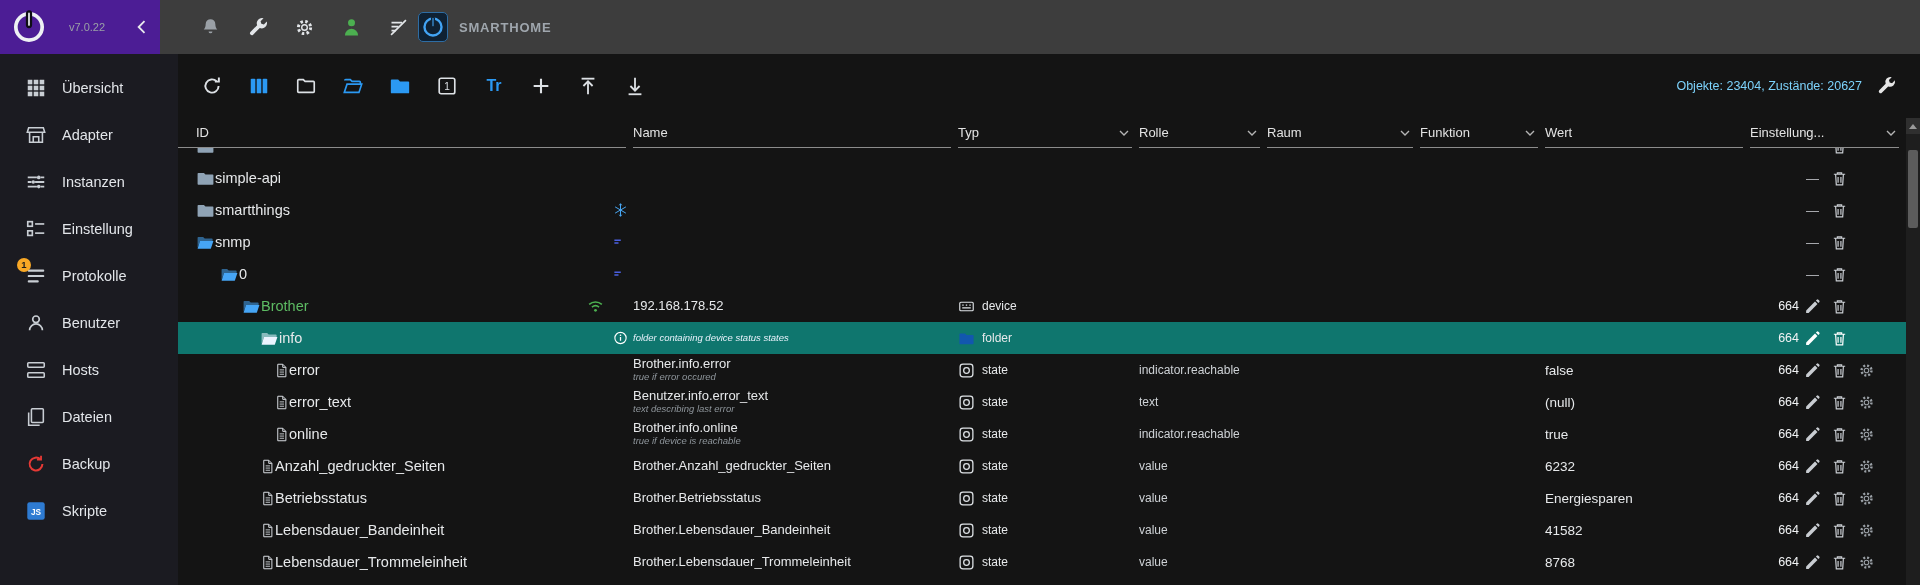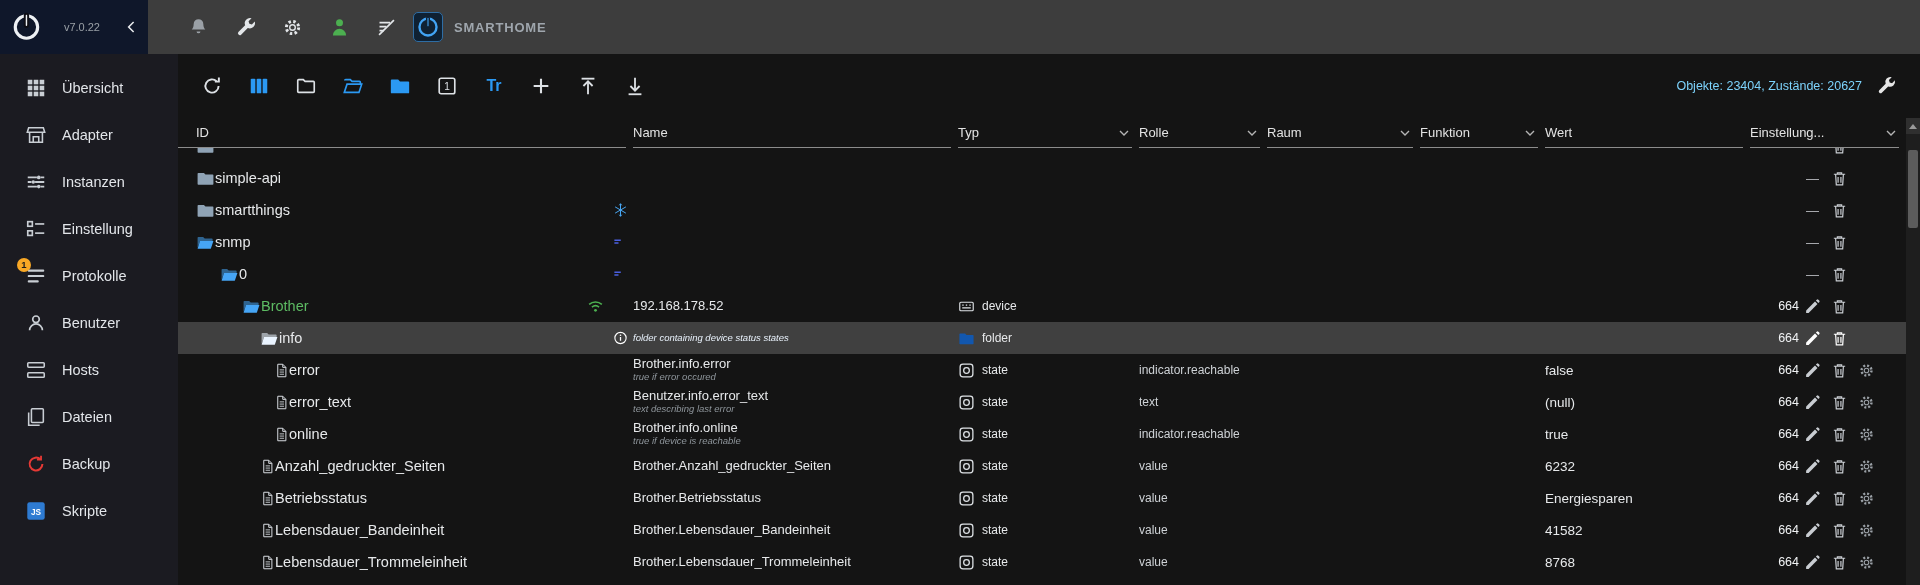--- a/index.html
+++ b/index.html
@@ -2,28 +2,28 @@
 <html><head>
 <meta charset="utf-8">
 <style>
   *{box-sizing:border-box;margin:0;padding:0}
   html,body{width:1920px;height:585px;overflow:hidden;background:#141414;font-family:"Liberation Sans",sans-serif;}
   .icon{display:inline-flex;align-items:center;justify-content:center}
   .icon svg{display:block;width:100%;height:100%}
 
   
   .topbar{position:absolute;top:0;left:0;right:0;height:54px;background:#3d3d3d;display:flex;align-items:center}
-  .brand{width:148px;height:54px;background:#0f172a;--logo-bg:#0e0e15;display:flex;align-items:center;padding-left:12px;gap:23px;flex:0 0 auto}
+  .brand{width:160px;height:54px;background:#4c1d95;--logo-bg:#0e0e15;display:flex;align-items:center;padding-left:12px;gap:23px;flex:0 0 auto}
   .brand-logo{width:34px;height:34px;color:#eef1f4}
   .brand-version{color:#9aa0a6;font-size:11px}
   .brand-collapse{width:20px;height:20px;color:#e8eaed;margin-left:auto;margin-right:8px;cursor:pointer}
   .top-icons{display:flex;align-items:center;gap:26px;padding-left:40px}
   .tpi{width:21px;height:21px;color:#e3e6e9}
   .tpi[data-name="bell-icon"]{color:#9aa0a6}
-  .app-brand{display:flex;align-items:center;gap:11px;margin-left:16px}
+  .app-brand{display:flex;align-items:center;gap:11px;margin-left:9px}
   .app-logo-tile{width:30px;height:30px;border-radius:5px;background:#0f2133;--logo-bg:#0f2133;border:1.5px solid #2e6da4;display:flex;align-items:center;justify-content:center}
   .app-logo-tile .icon{width:22px;height:22px;color:#42a4f5}
   .app-title{color:#9fa6ad;font-size:13px;font-weight:bold;letter-spacing:.8px}
 
   
   .sidebar{position:absolute;top:54px;left:0;width:178px;bottom:0;background:#1b1b21;padding-top:10px}
   .side-item{height:47px;display:flex;align-items:center;gap:15px;padding-left:25px;color:#e2e5e9;font-size:14.5px;cursor:pointer}
   .side-item.selected{background:#3d87e0;color:#fff}
   .s-icon{width:22px;height:22px;color:#c9ced4;position:relative;flex:0 0 auto}
   .side-item.selected .s-icon{color:#fff}
@@ -46,21 +46,21 @@
   .hlabel{color:#e3e3e3;font-size:13px;white-space:nowrap}
   .hfilter{width:100%;background:transparent;border:none;outline:none;color:#fff;font-size:13px;font-family:"Liberation Sans",sans-serif}
   .hfilter::placeholder{color:#e3e3e3;opacity:1}
   .hc0 .hfilter{padding-left:18px}
   .caret{width:16px;height:16px;color:#b5b5b5;margin-left:auto;flex:0 0 auto;cursor:pointer}
 
   
   .rows{position:absolute;top:94px;left:0;right:14px;bottom:0;overflow:hidden}
   .row{height:32px;display:grid;grid-template-columns:455px 325px 181px 128px 153px 125px 205px minmax(0,1fr);align-items:center;color:#e7e9eb;cursor:pointer}
   .row.partial{margin-top:-18px}
-  .row.selected{background:#404040}
+  .row.selected{background:#0f766e}
   .cell{height:100%;display:flex;align-items:center;overflow:visible}
   .c-id{white-space:nowrap}
   .fold-ic{width:19px;height:19px;flex:0 0 auto;cursor:pointer}
   .fold-ic.closed{color:#8fa3b5}
   .fold-ic.open{color:#46a5f5}
   .row.selected .fold-ic.open{color:#eaf4ff}
   .file-ic{width:15px;height:17px;color:#d6dadf;flex:0 0 auto}
   .id-label{font-size:14.5px}
   .c-name{position:relative}
   .name-ic{position:absolute;left:-20px;top:50%;transform:translateY(-50%);width:15px;height:15px}

